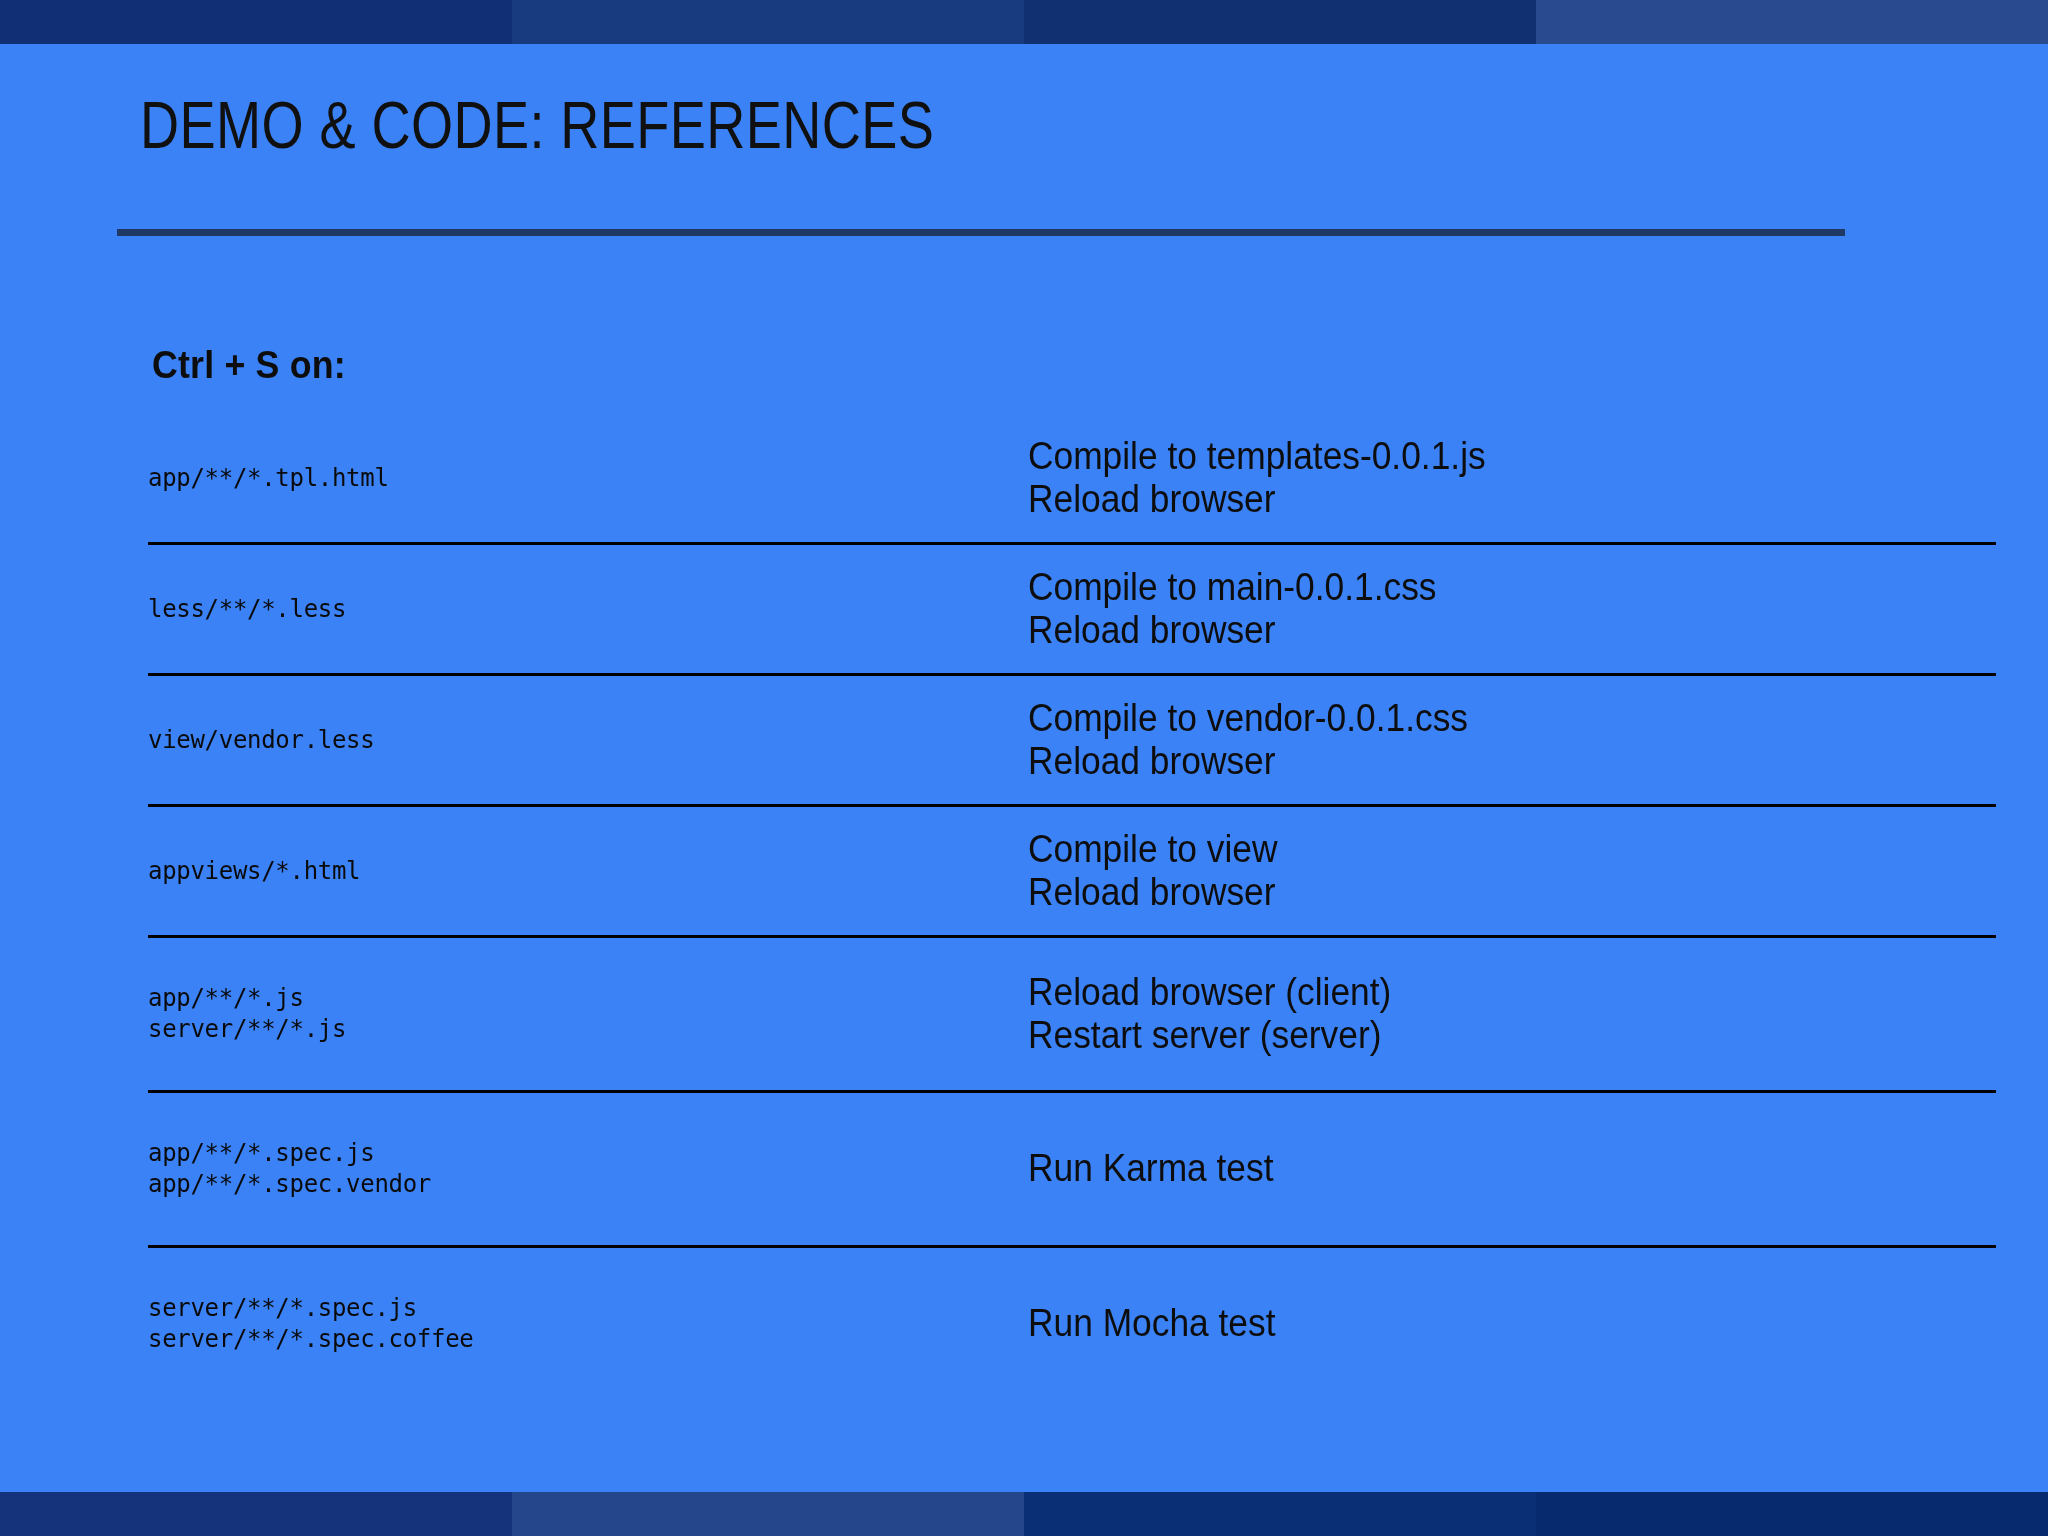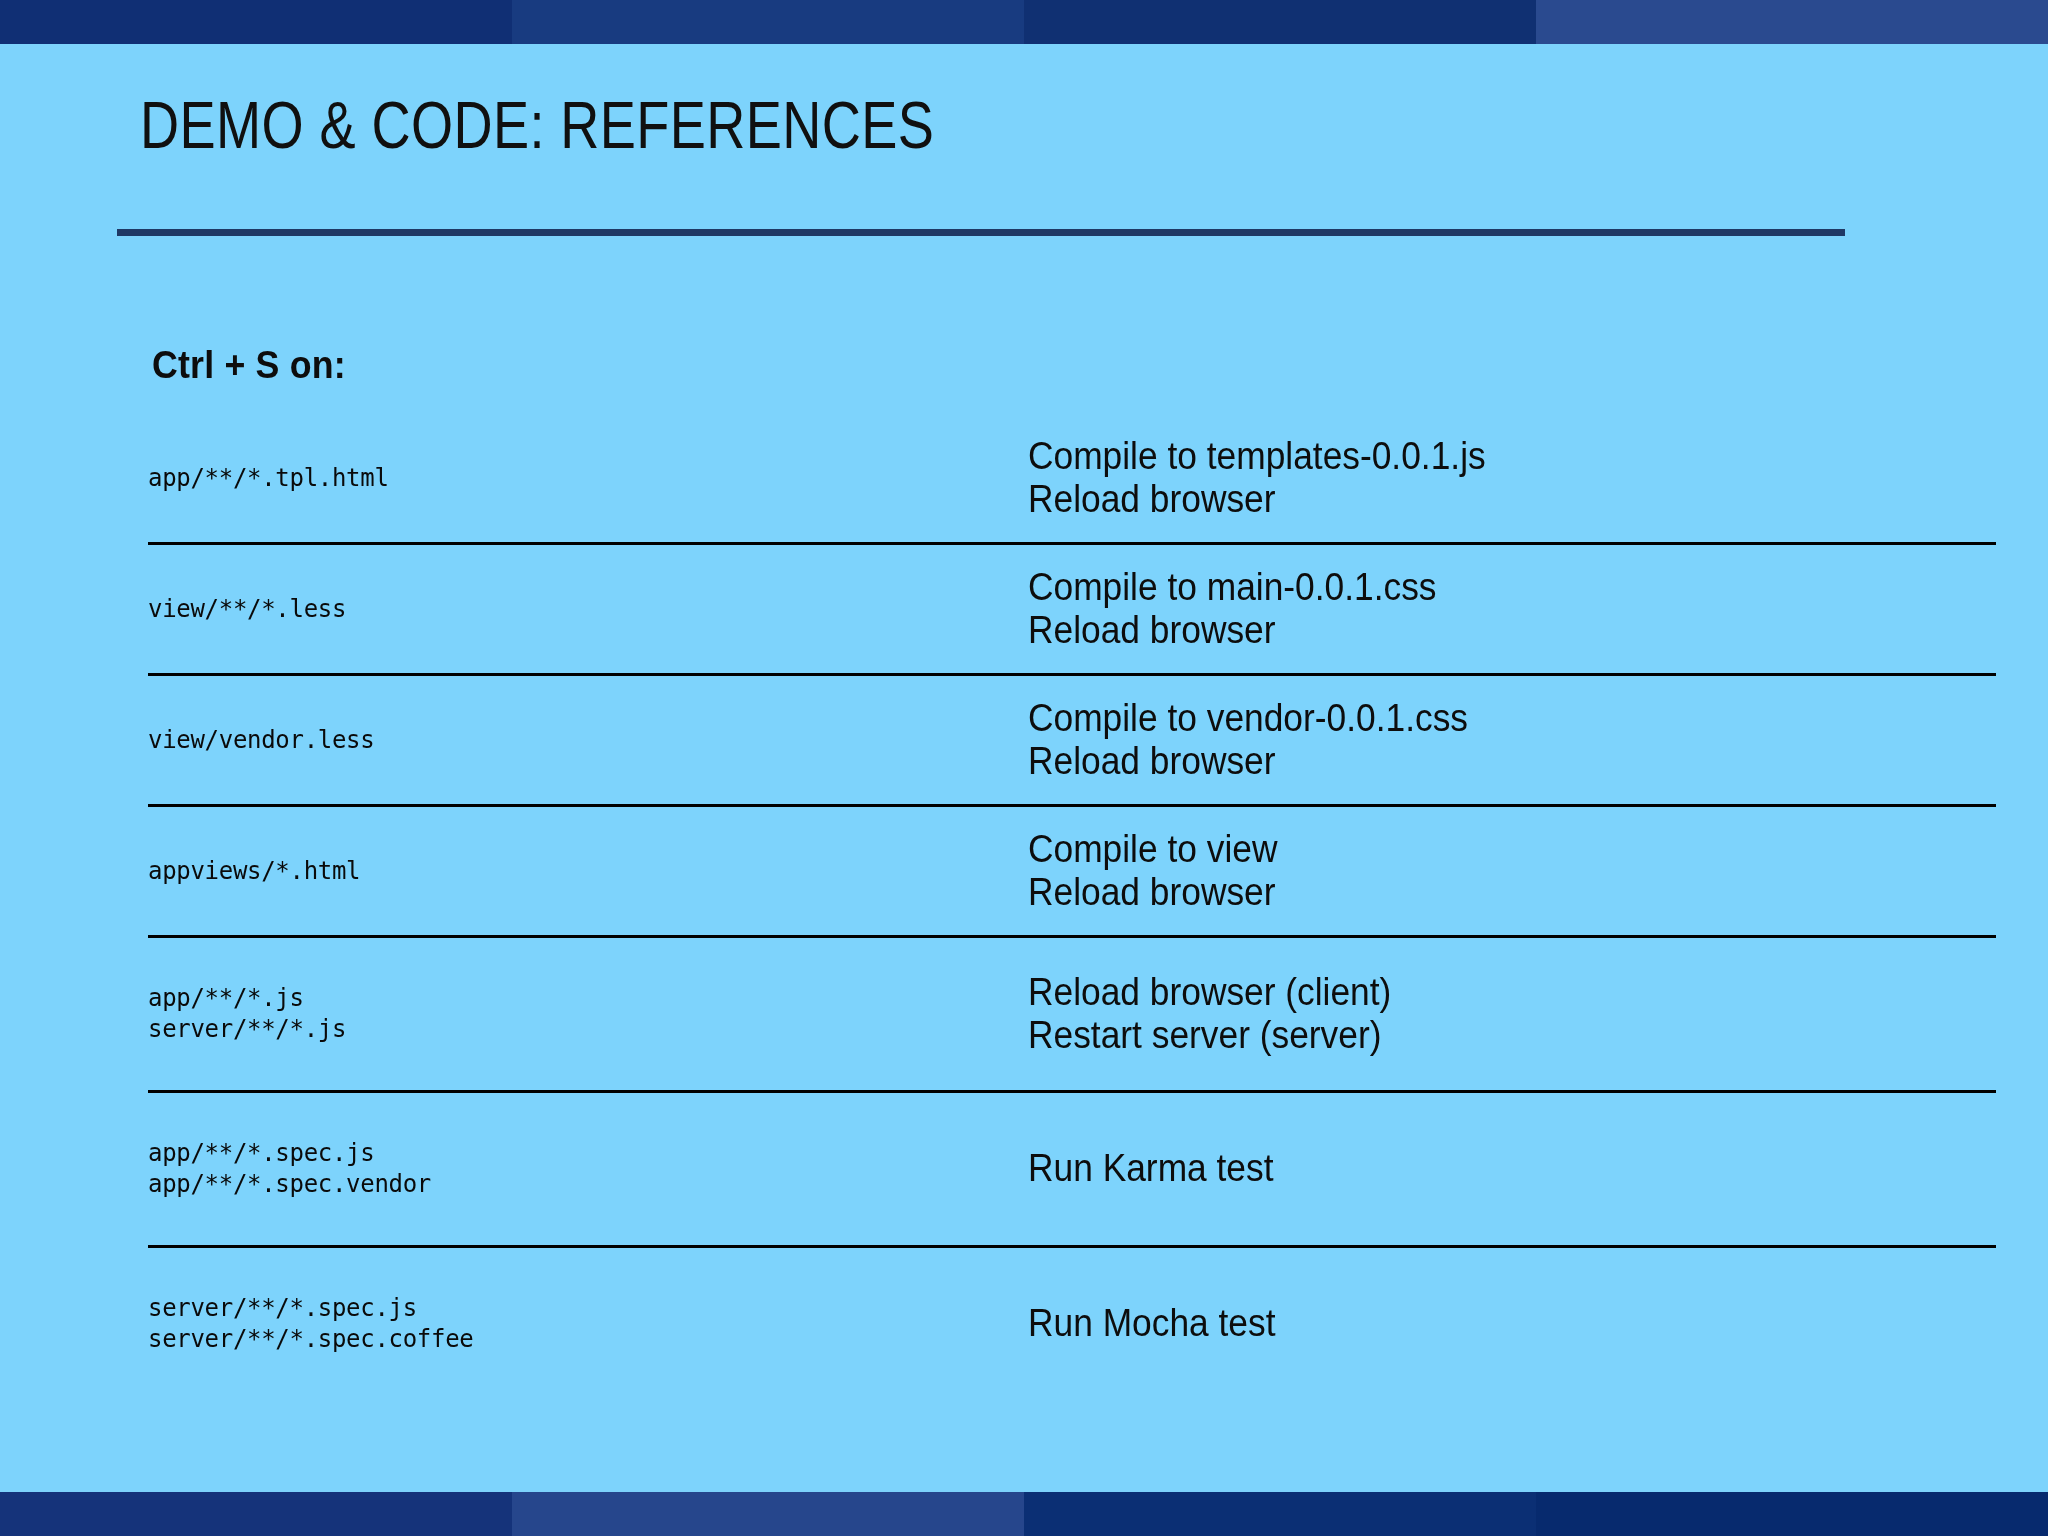--- a/index.html
+++ b/index.html
@@ -34,21 +34,21 @@
     height: 44px;
   }
 
   
   .slide {
     position: absolute;
     top: 44px;
     left: 0;
     right: 0;
     bottom: 44px;
-    background: #7dd3fc;
+    background: #3b82f6;
   }
 
   .title {
     position: absolute;
     left: 140px;
     top: 48px;
     font-size: 66px;
     font-weight: 400;
     letter-spacing: 0.5px;
     color: #101010;
@@ -152,21 +152,21 @@
       <col class="c-pattern">
       <col class="c-action">
     </colgroup>
     <tbody>
       <tr>
         <td class="pattern-cell">app/**/*.tpl.html</td>
         <td class="action-cell">Compile to templates-0.0.1.js
 Reload browser</td>
       </tr>
       <tr>
-        <td class="pattern-cell">view/**/*.less</td>
+        <td class="pattern-cell">less/**/*.less</td>
         <td class="action-cell">Compile to main-0.0.1.css
 Reload browser</td>
       </tr>
       <tr>
         <td class="pattern-cell">view/vendor.less</td>
         <td class="action-cell">Compile to vendor-0.0.1.css
 Reload browser</td>
       </tr>
       <tr>
         <td class="pattern-cell">appviews/*.html</td>

